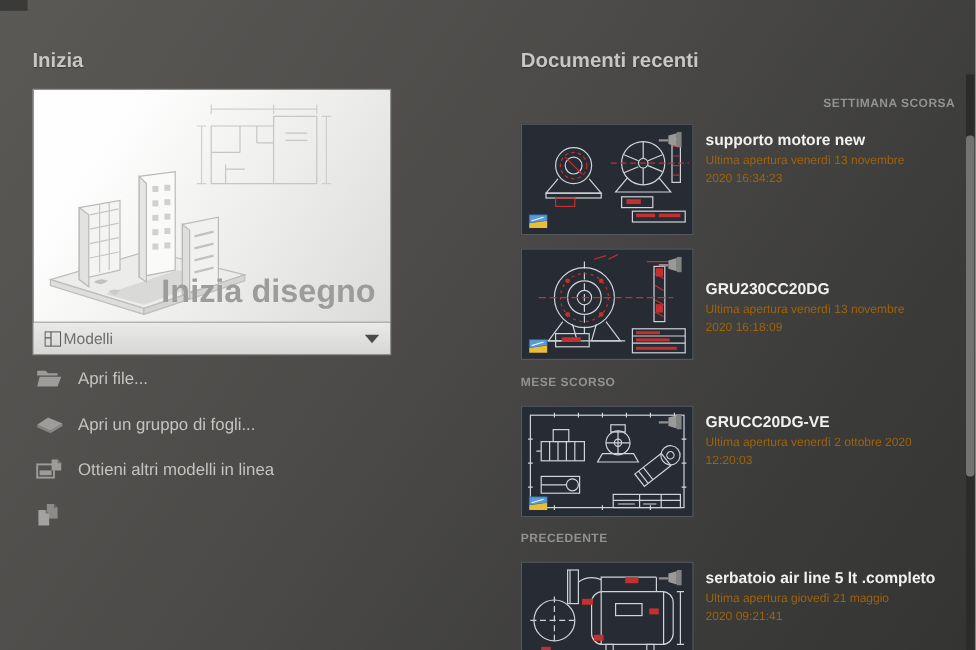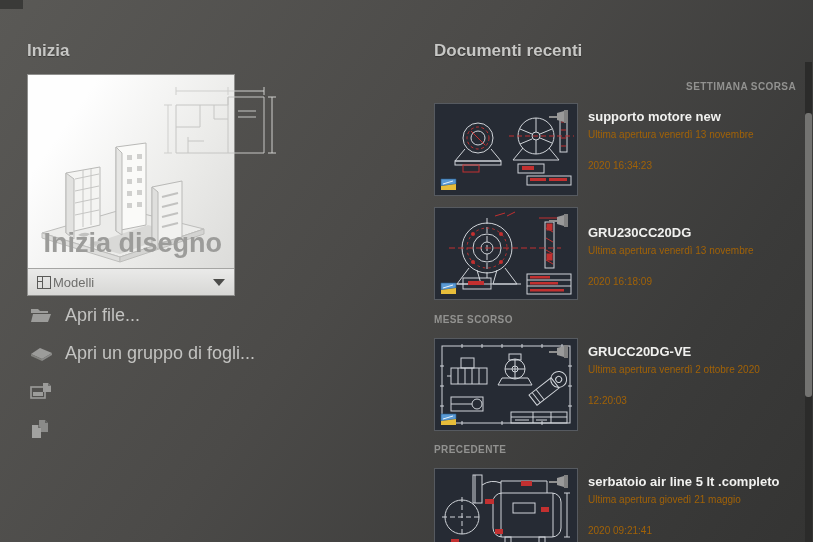--- a/index.html
+++ b/index.html
@@ -10,52 +10,52 @@
     position:relative;
     -webkit-font-smoothing:antialiased;
   }
   .corner-strip { position:absolute; left:0; top:0; width:23px; height:9px; background:#3a3a38; }
 
   
   .left-col { position:absolute; left:27px; top:40px; width:280px; }
   .col-title { font-size:17px; font-weight:bold; color:#c7c7c5; line-height:21px; margin-bottom:13px;
                text-shadow:0 1px 1px rgba(0,0,0,.35); }
 
-  .start-card { width:208px; height:222px; border:1px solid #8f8f8d; background:linear-gradient(125deg,#fefefe 20%,#ececea 60%,#d9d9d7 100%);
+  .start-card { width:299px; height:222px; border:1px solid #8f8f8d; background:linear-gradient(125deg,#fefefe 20%,#ececea 60%,#d9d9d7 100%);
                 position:relative; cursor:pointer; }
   .card-art { position:absolute; left:0; top:0; }
   .card-cta { position:absolute; right:12px; bottom:36px; font-size:27px; font-weight:bold; color:#9c9c9a; letter-spacing:0; }
   .card-bar { position:absolute; left:0; right:0; bottom:0; height:27px; border-top:1px solid #a5a5a3;
               background:linear-gradient(#eaeae9,#d7d7d5); display:flex; align-items:center; padding:0 9px; }
   .card-bar .bar-label { font-size:13px; color:#6e6e6c; margin-left:2px; flex:1; }
   .caret-down { width:0; height:0; border-left:6px solid transparent; border-right:6px solid transparent; border-top:7px solid #4c4c4a; }
 
   .menu { margin-top:0; }
   .menu-item { height:38px; display:flex; align-items:center; cursor:pointer; }
   .menu-icon { width:26px; display:flex; justify-content:flex-start; align-items:center; margin-left:3px; }
-  .menu-label { font-size:18px; color:#c3c3c1; margin-left:9px; }
+  .menu-label { font-size:14px; color:#c3c3c1; margin-left:9px; }
 
   
   .right-col { position:absolute; left:434px; top:40px; width:362px; }
   .group-label { font-size:10px; font-weight:bold; color:#929290; letter-spacing:.4px; line-height:12px; }
   .gl-1 { margin-top:20px;text-align:right; }
   .gl-2 { margin-top:14px; }
   .gl-3 { margin-top:13px; }
 
   .recent-item { display:flex; margin-top:10px; cursor:pointer; }
   .recent-item.mt11 { margin-top:11px;align-items:center; }
   .recent-item.mt12 { margin-top:12px; }
   .thumb { width:144px; height:93px; background:#262b34; border:1px solid #565a60; position:relative; flex:0 0 auto; }
   .thumb svg.cad { position:absolute; left:0; top:0; }
   .pin { position:absolute; top:6px; right:5px; }
   .dwg { position:absolute; left:5px; bottom:4px; }
   .meta { margin-left:10px; padding-top:6px; width:208px; }
   .doc-title { font-size:13px; font-weight:bold; color:#f1f1ef; line-height:16px; white-space:nowrap; }
   .doc-sub { font-size:10px; color:#a16207; line-height:15px; margin-top:2px; }
-  .doc-sub.l2 { margin-top:16px; }
+  .doc-sub.l2 { margin-top:0; }
 
   
   .scrollbar-track { position:absolute; right:1px; top:62px; bottom:0; width:7px; background:#2b2b2a; }
   .scrollbar-thumb { position:absolute; left:0; top:51px; width:7px; height:284px; background:#737371; border-radius:3px; }
 </style>
 </head>
 <body>
 
 <div class="corner-strip"></div>
 
@@ -173,20 +173,21 @@
     </div>
     <div class="menu-item">
       <span class="menu-icon">
         <svg width="22" height="18" viewBox="0 0 22 18">
           <path d="M13,1 h5 l3,3 v6 h-8 z" fill="#9c9c9a"></path>
           <path d="M18,1 l3,3 h-3 z" fill="#6e6e6c"></path>
           <rect x="1" y="5" width="14" height="11" fill="none" stroke="#9c9c9a" stroke-width="1.6"></rect>
           <rect x="3" y="10" width="10" height="4" fill="#9c9c9a"></rect>
         </svg>
       </span>
+      <span class="menu-label">Ottieni altri modelli in linea</span>
     </div>
     <div class="menu-item">
       <span class="menu-icon">
         <svg width="20" height="20" viewBox="0 0 20 20">
           <path d="M9,1 h6 l3,3 v9 h-9 z" fill="#8b8b89"></path>
           <path d="M15,1 l3,3 h-3 z" fill="#5f5f5d"></path>
           <path d="M2,6 h6 l3,3 v10 h-9 z" fill="#a2a2a0"></path>
           <path d="M8,6 l3,3 h-3 z" fill="#6e6e6c"></path>
         </svg>
       </span>

